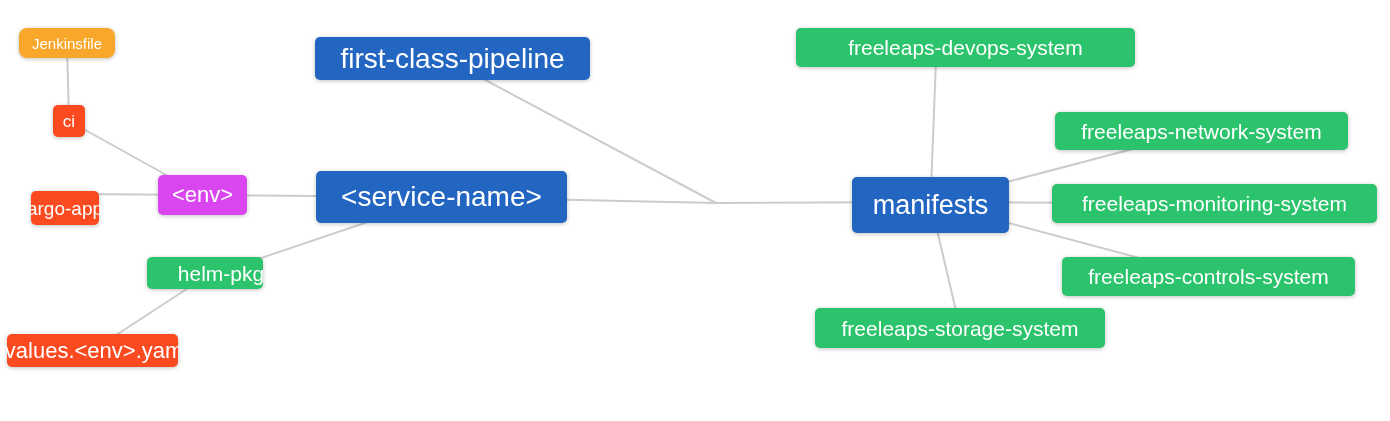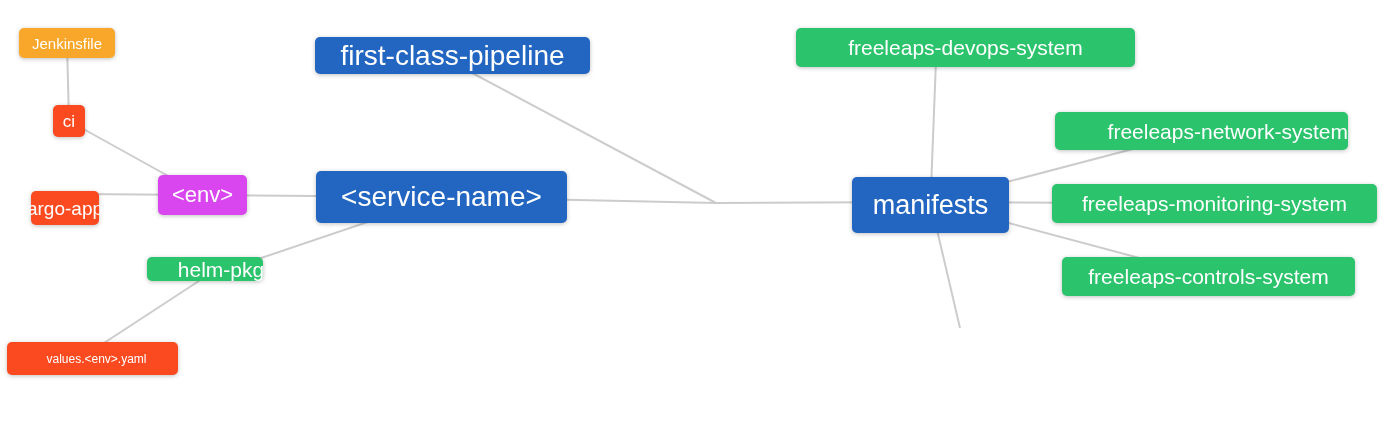--- a/index.html
+++ b/index.html
@@ -59,53 +59,56 @@
       <line x1="441.5" y1="197" x2="716" y2="203" stroke="#cccccc" stroke-width="2"></line>
       <line x1="452.5" y1="62.5" x2="716" y2="203" stroke="#cccccc" stroke-width="2"></line>
       <line x1="716" y1="203" x2="930.5" y2="202" stroke="#cccccc" stroke-width="2"></line>
       <line x1="930.5" y1="202" x2="936.5" y2="47.5" stroke="#cccccc" stroke-width="2"></line>
       <line x1="930.5" y1="202" x2="1201.5" y2="131" stroke="#cccccc" stroke-width="2"></line>
       <line x1="930.5" y1="202" x2="1214.5" y2="203.5" stroke="#cccccc" stroke-width="2"></line>
       <line x1="930.5" y1="202" x2="1208.5" y2="276.5" stroke="#cccccc" stroke-width="2"></line>
       <line x1="930.5" y1="202" x2="960" y2="328" stroke="#cccccc" stroke-width="2"></line>
     </svg>
   <div class="node-layer" id="node-layer">
-      <div class="node" style="left: 19px; top: 28px; width: 96px; height: 30px; background: rgb(249, 167, 43); font-size: 15px;">
+      <div class="node" style="left: 19px; top: 28px; width: 96px; height: 30px; background: rgb(249, 167, 43); font-size: 15px; border-radius: 8px;">
         <span>Jenkinsfile</span>
       </div>
       <div class="node" style="left: 53px; top: 105px; width: 32px; height: 32px; background: rgb(251, 74, 32); font-size: 17px;">
         <span>ci</span>
       </div>
       <div class="node" style="left: 31px; top: 191px; width: 68px; height: 34px; background: rgb(251, 74, 32); font-size: 19px; text-align: right;">
         <span>argo-app</span>
       </div>
       <div class="node" style="left: 158px; top: 175px; width: 89px; height: 40px; background: #d946ef; font-size: 22px;">
         <span>&lt;env&gt;</span>
       </div>
-      <div class="node" style="left: 147px; top: 257px; width: 116px; height: 24px; background: rgb(43, 195, 107); font-size: 21px; padding-left: 32px;">
+      <div class="node" style="left: 147px; top: 257px; width: 116px; height: 32px; background: rgb(43, 195, 107); font-size: 21px; padding-left: 32px;">
         <span>helm-pkg</span>
       </div>
-      <div class="node" style="left: 7px; top: 342px; width: 171px; height: 33px; background: rgb(251, 74, 32); font-size: 12px; padding-left: 8px;">
+      <div class="node" style="left: 7px; top: 334px; width: 171px; height: 33px; background: rgb(251, 74, 32); font-size: 22px; padding-left: 8px;">
         <span>values.&lt;env&gt;.yaml</span>
       </div>
-      <div class="node" style="left: 315px; top: 37px; width: 275px; height: 37px; background: rgb(35, 102, 194); font-size: 28px;">
+      <div class="node" style="left: 315px; top: 37px; width: 275px; height: 43px; background: rgb(35, 102, 194); font-size: 28px;">
         <span>first-class-pipeline</span>
       </div>
       <div class="node" style="left: 316px; top: 171px; width: 251px; height: 52px; background: rgb(35, 102, 194); font-size: 28px;">
         <span>&lt;service-name&gt;</span>
       </div>
       <div class="node" style="left: 852px; top: 177px; width: 157px; height: 56px; background: rgb(35, 102, 194); font-size: 27px;">
         <span>manifests</span>
       </div>
       <div class="node" style="left: 796px; top: 28px; width: 339px; height: 39px; background: rgb(43, 195, 107); font-size: 21px;">
         <span>freeleaps-devops-system</span>
       </div>
-      <div class="node" style="left: 1055px; top: 112px; width: 293px; height: 38px; background: rgb(43, 195, 107); font-size: 21px; justify-content: flex-end;">
+      <div class="node" style="left: 1055px; top: 112px; width: 293px; height: 38px; background: rgb(43, 195, 107); font-size: 21px;">
         <span>freeleaps-network-system</span>
       </div>
       <div class="node" style="left: 1052px; top: 184px; width: 325px; height: 39px; background: rgb(43, 195, 107); font-size: 21px;">
         <span>freeleaps-monitoring-system</span>
       </div>
       <div class="node" style="left: 1062px; top: 257px; width: 293px; height: 39px; background: rgb(43, 195, 107); font-size: 21px;">
         <span>freeleaps-controls-system</span>
       </div>
+      <div class="node" style="left: 815px; top: 308px; width: 290px; height: 40px; background: rgb(43, 195, 107); font-size: 21px;">
+        <span>freeleaps-storage-system</span>
+      </div>
     </div>
 </div>
 
 </body></html>

